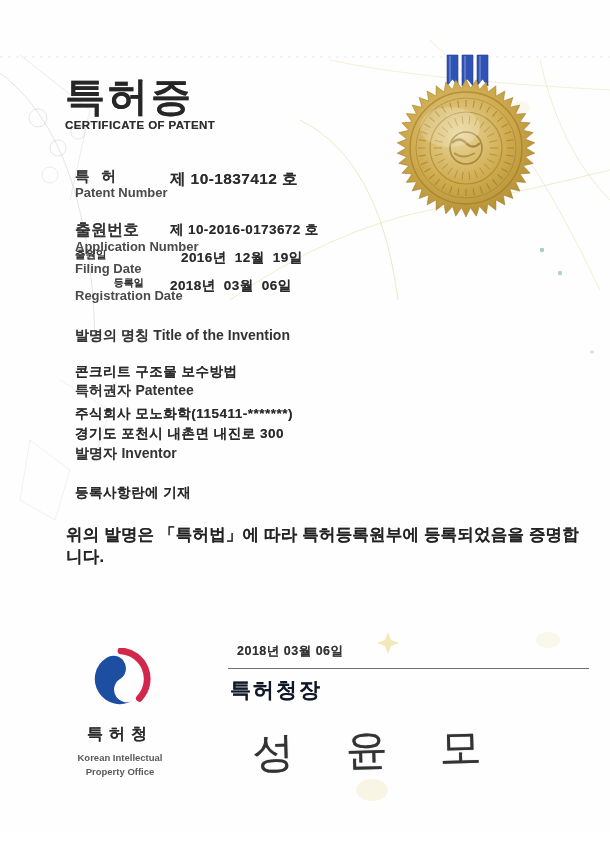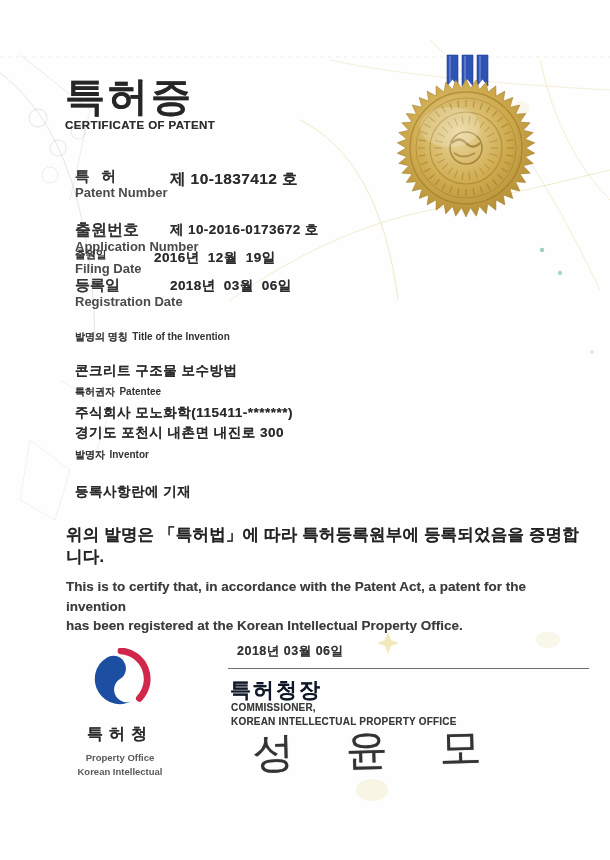--- a/index.html
+++ b/index.html
@@ -20,21 +20,21 @@
   .title-en{font-size:11.5px;font-weight:bold;letter-spacing:.4px;color:#2e2e2e;margin-top:3px;}
 
   
   .f-label-ko{font-size:12px;font-weight:bold;color:#333;line-height:1.1;}
   .f-label-ko.big{font-size:14.5px;letter-spacing:4px;}
   .f-label-en{font-size:13px;font-weight:bold;color:#4a4a4a;line-height:1.2;}
   .f-value{font-size:13.5px;font-weight:bold;color:#2b2b2b;letter-spacing:.4px;}
   .f-value.big{font-size:15.5px;}
 
   
-  .s-label{font-size:10px;font-weight:bold;color:#333;}
+  .s-label{font-size:14px;font-weight:bold;color:#333;}
   .s-value{font-size:13.5px;font-weight:bold;color:#292929;letter-spacing:.5px;line-height:1.45;}
 
   
   .stmt-ko{font-size:16.5px;font-weight:bold;color:#222;letter-spacing:.2px;}
   .stmt-en{font-size:13.5px;font-weight:bold;color:#3c3c3c;line-height:1.45;}
 
   
   .issue-date{font-size:12.5px;font-weight:bold;color:#333;letter-spacing:.5px;}
   .issue-rule{border:none;border-top:1.6px solid #6e6e6e;margin:0;}
   .comm-ko{font-size:21px;font-weight:bold;color:#0f172a;letter-spacing:2px;}
@@ -129,24 +129,24 @@
   <div class="abs" style="left:75px;top:221px;">
     <div class="f-label-ko blur-soft" style="font-size:16px;">출원번호</div>
     <div class="f-label-en">Application Number</div>
   </div>
   <div class="abs f-value blur" style="left:170px;top:221px;">제 10-2016-0173672 호</div>
 
   <div class="abs" style="left:75px;top:249px;">
     <div class="f-label-ko blur-soft" style="font-size:10.5px;">출원일</div>
     <div class="f-label-en">Filing Date</div>
   </div>
-  <div class="abs f-value blur" style="left:154px;top:249px;white-space:pre;">2016년  12월  19일</div>
+  <div class="abs f-value blur" style="left:181px;top:249px;white-space:pre;">2016년  12월  19일</div>
 
   <div class="abs" style="left:75px;top:277px;">
-    <div class="f-label-ko blur-soft" style="font-size:15px;">등록일</div>
+    <div class="f-label-ko blur-soft" style="font-size:10px;text-align:center;">등록일</div>
     <div class="f-label-en">Registration Date</div>
   </div>
   <div class="abs f-value blur" style="left:170px;top:277px;white-space:pre;">2018년  03월  06일</div>
 
   <div class="abs" style="left:75px;top:326px;">
     <span class="s-label blur-soft">발명의 명칭</span>
     <span class="s-label en">Title of the Invention</span>
     <div class="s-value blur" style="margin-top:17px;">콘크리트 구조물 보수방법</div>
   </div>
 
@@ -158,42 +158,34 @@
   </div>
 
   <div class="abs" style="left:75px;top:444px;">
     <span class="s-label blur-soft">발명자</span>
     <span class="s-label en">Inventor</span>
     <div class="s-value blur" style="margin-top:20px;">등록사항란에 기재</div>
   </div>
 
   <div class="abs" style="left:66px;top:524px;width:520px;">
     <div class="stmt-ko blur">위의 발명은 「특허법」에 따라 특허등록원부에 등록되었음을 증명합니다.</div>
-    <div class="stmt-en blur-soft" style="margin-top:9px;">
-      <div>This is to certify that, in accordance with the Patent Act, a patent for the invention</div>
-      <div>has been registered at the Korean Intellectual Property Office.</div>
-    </div>
   </div>
 
   <div class="abs issue-date blur" style="left:237px;top:643px;">2018년 03월 06일</div>
   <hr class="issue-rule abs" style="left:228px;top:668px;width:361px;">
   <div class="abs comm-ko blur" style="left:230px;top:676px;">특허청장</div>
-  <div class="abs comm-en blur-soft" style="left:231px;top:701px;">
-    <div>COMMISSIONER,</div>
-    <div>KOREAN INTELLECTUAL PROPERTY OFFICE</div>
-  </div>
   <div class="abs signature" style="left:252px;top:722px;">성 윤 모</div>
 
   <div class="abs logo-wrap" style="left:40px;top:648px;">
     <svg width="62" height="62" viewBox="0 0 64 64">
       <path d="M33,3 A29,29 0 0 1 52,52" fill="none" stroke="#d0274a" stroke-width="7" stroke-linecap="round"></path>
       <g transform="rotate(-32 32 32)">
         <path d="M32,6 A26,26 0 1 0 32,58 A13,13 0 0 1 32,32 A13,13 0 0 0 32,6 Z" fill="#1c4fa1"></path>
       </g>
     </svg>
     <div class="logo-ko blur">특허청</div>
     <div class="logo-en">
+      <div>Korean Intellectual</div>
       <div>Property Office</div>
-      <div>Korean Intellectual</div>
     </div>
   </div>
 
 </div>
 
 </body></html>

